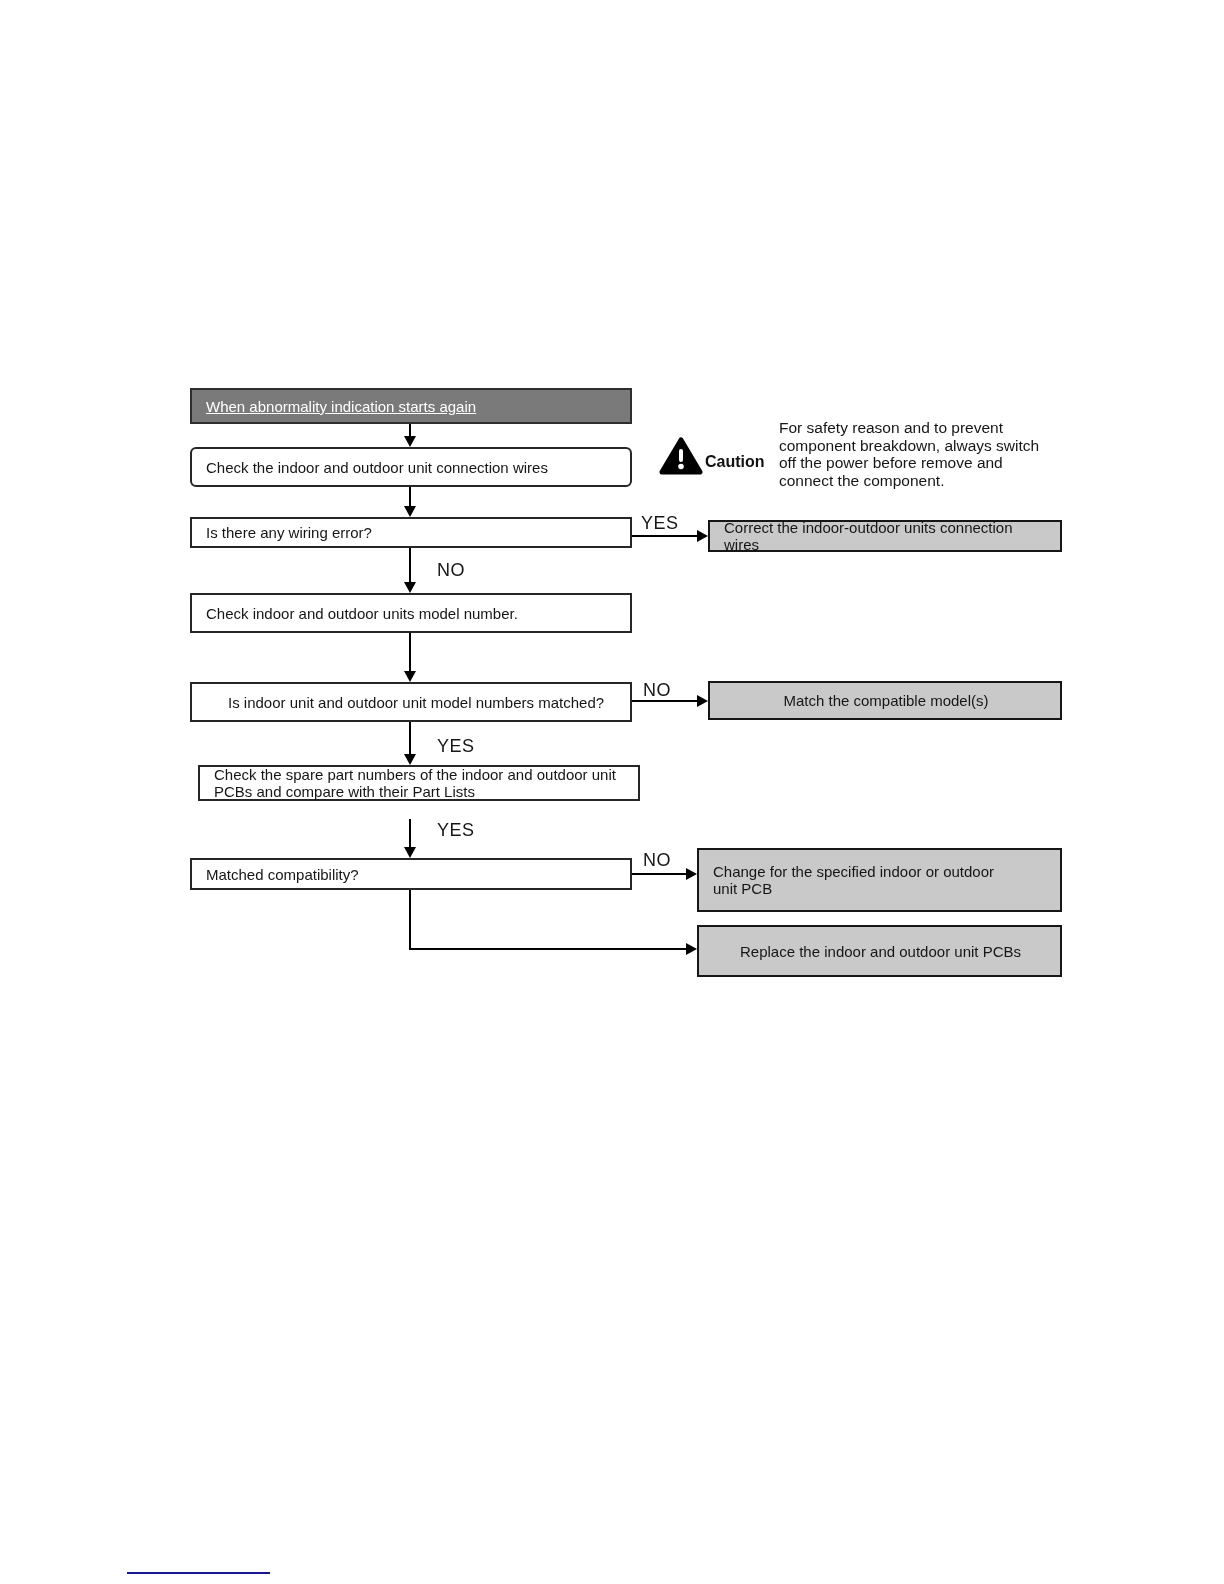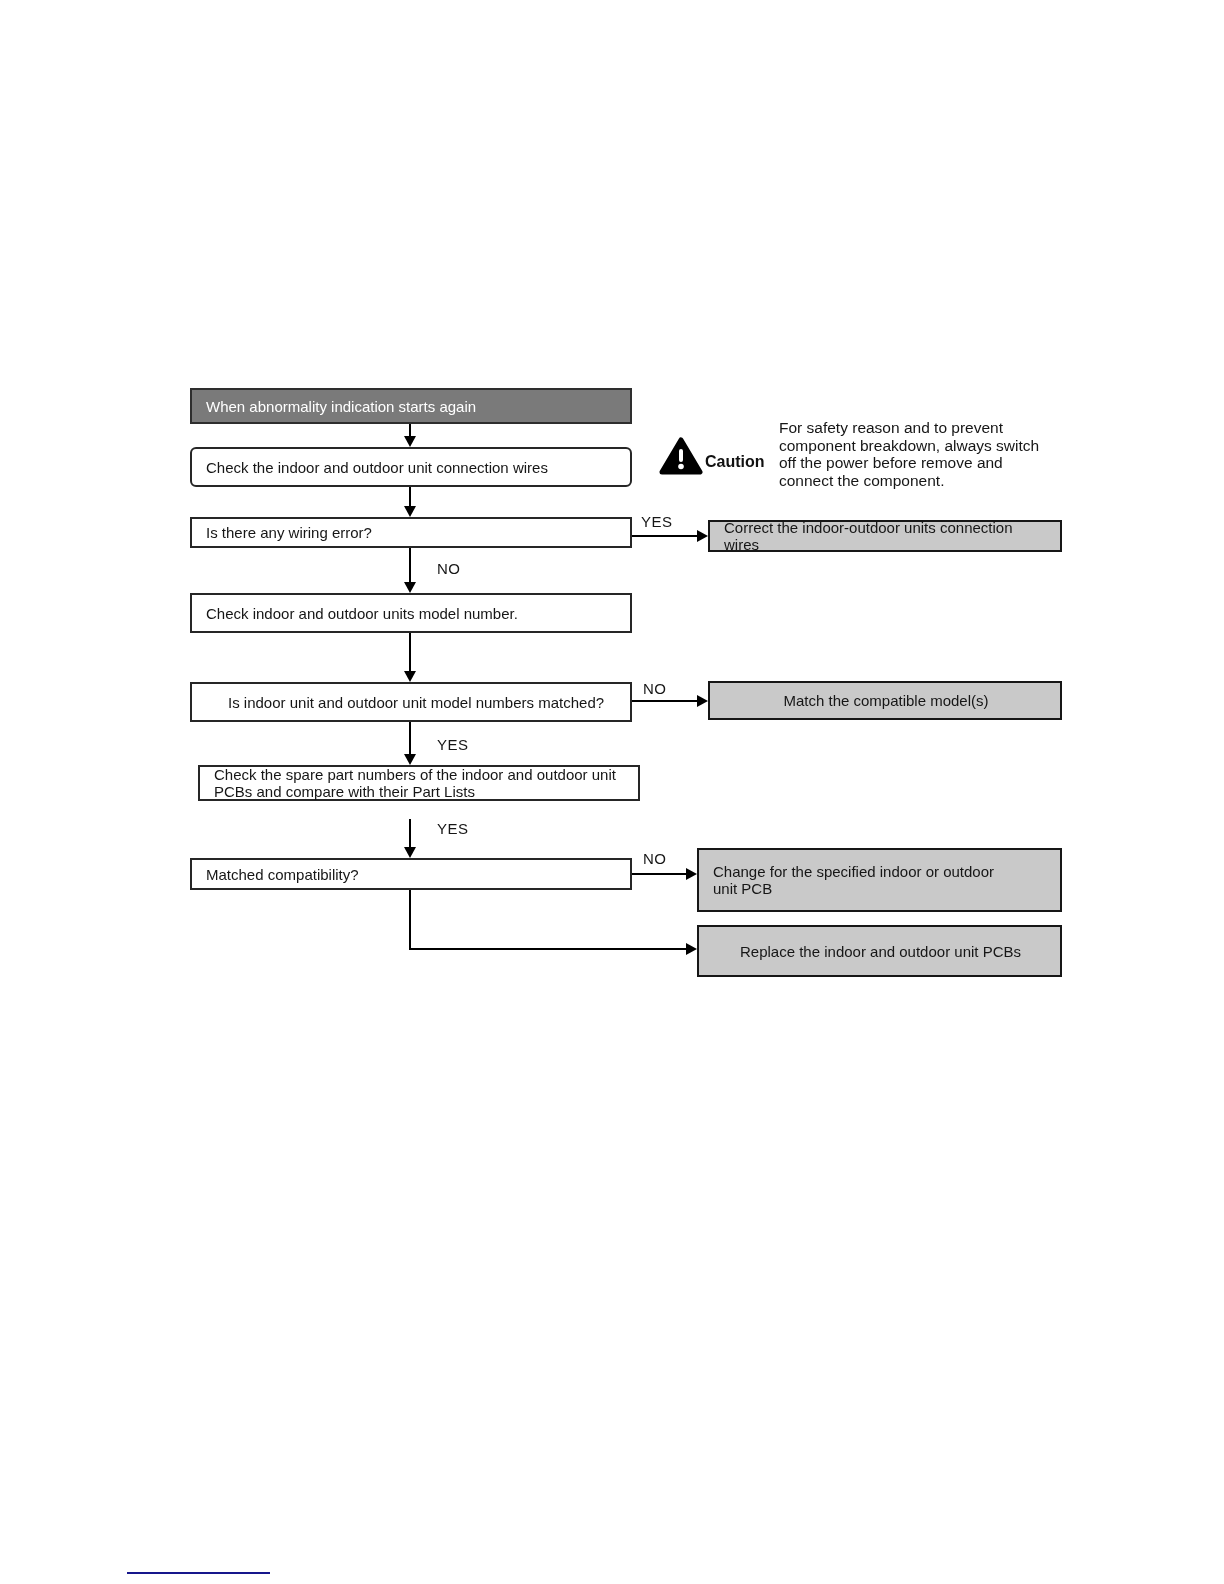--- a/index.html
+++ b/index.html
@@ -28,40 +28,40 @@
     position:absolute;width:0;height:0;
     border-left:6px solid transparent;border-right:6px solid transparent;
     border-top:11px solid #000;
   }
   .arrow-right{
     position:absolute;width:0;height:0;
     border-top:6px solid transparent;border-bottom:6px solid transparent;
     border-left:11px solid #000;
   }
   .branch-label{
-    position:absolute;font-size:15px;letter-spacing:0.5px;color:#161616;
+    position:absolute;font-size:18px;letter-spacing:0.5px;color:#161616;
   }
   
   .caution-label{
     position:absolute;left:705px;top:453px;font-size:16px;font-weight:bold;color:#111;
   }
   .caution-text{
     position:absolute;left:779px;top:419px;width:280px;
     font-size:15.5px;line-height:17.6px;color:#161616;
   }
   .footer-line{
     position:absolute;left:127px;top:1572px;width:143px;height:2px;background:#17178c;
   }
 </style>
 </head>
 <body>
 
 <div>
 
-  <div class="fc-box fc-start" style="left:190px;top:388px;width:442px;height:36px;">
+  <div class="fc-box fc-start" style="left:190px;top:388px;width:442px;height:36px;text-decoration:underline;">
     <span>When abnormality indication starts again</span>
   </div>
 
   <div class="fc-box" style="left:190px;top:447px;width:442px;height:40px;border-radius:6px;">
     <span>Check the indoor and outdoor unit connection wires</span>
   </div>
 
   <div class="fc-box" style="left:190px;top:517px;width:442px;height:31px;">
     <span>Is there any wiring error?</span>
   </div>

